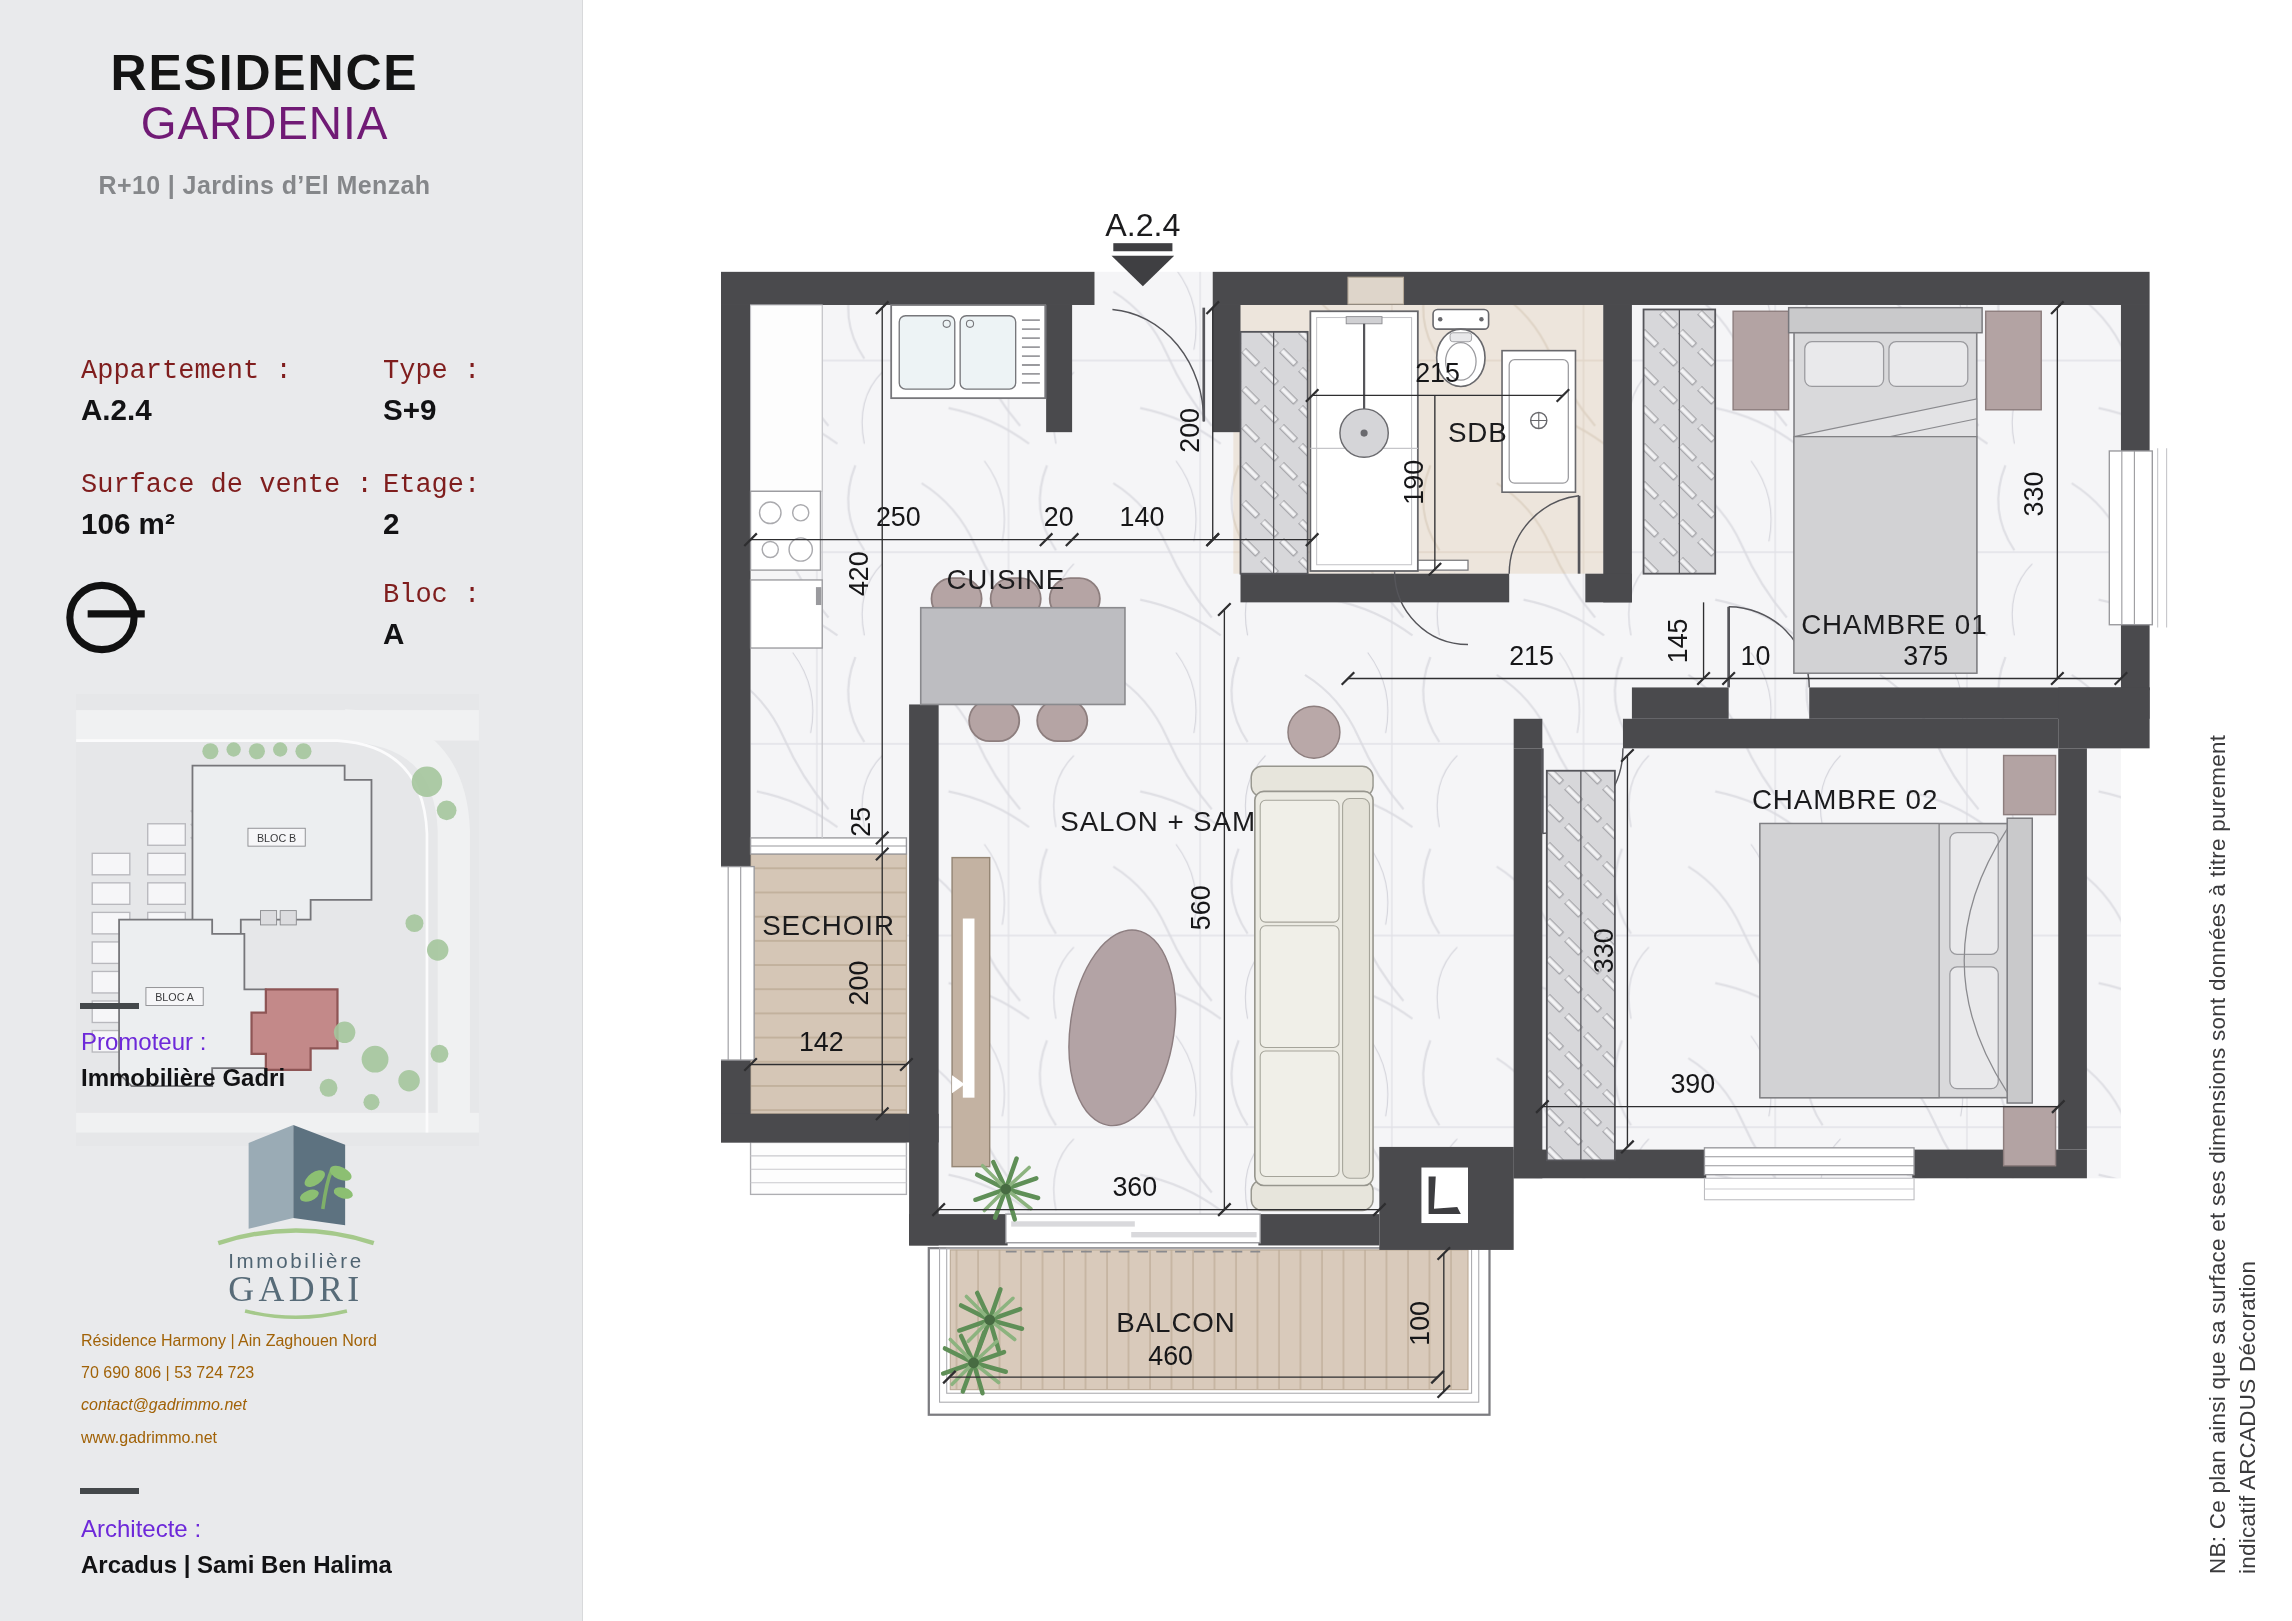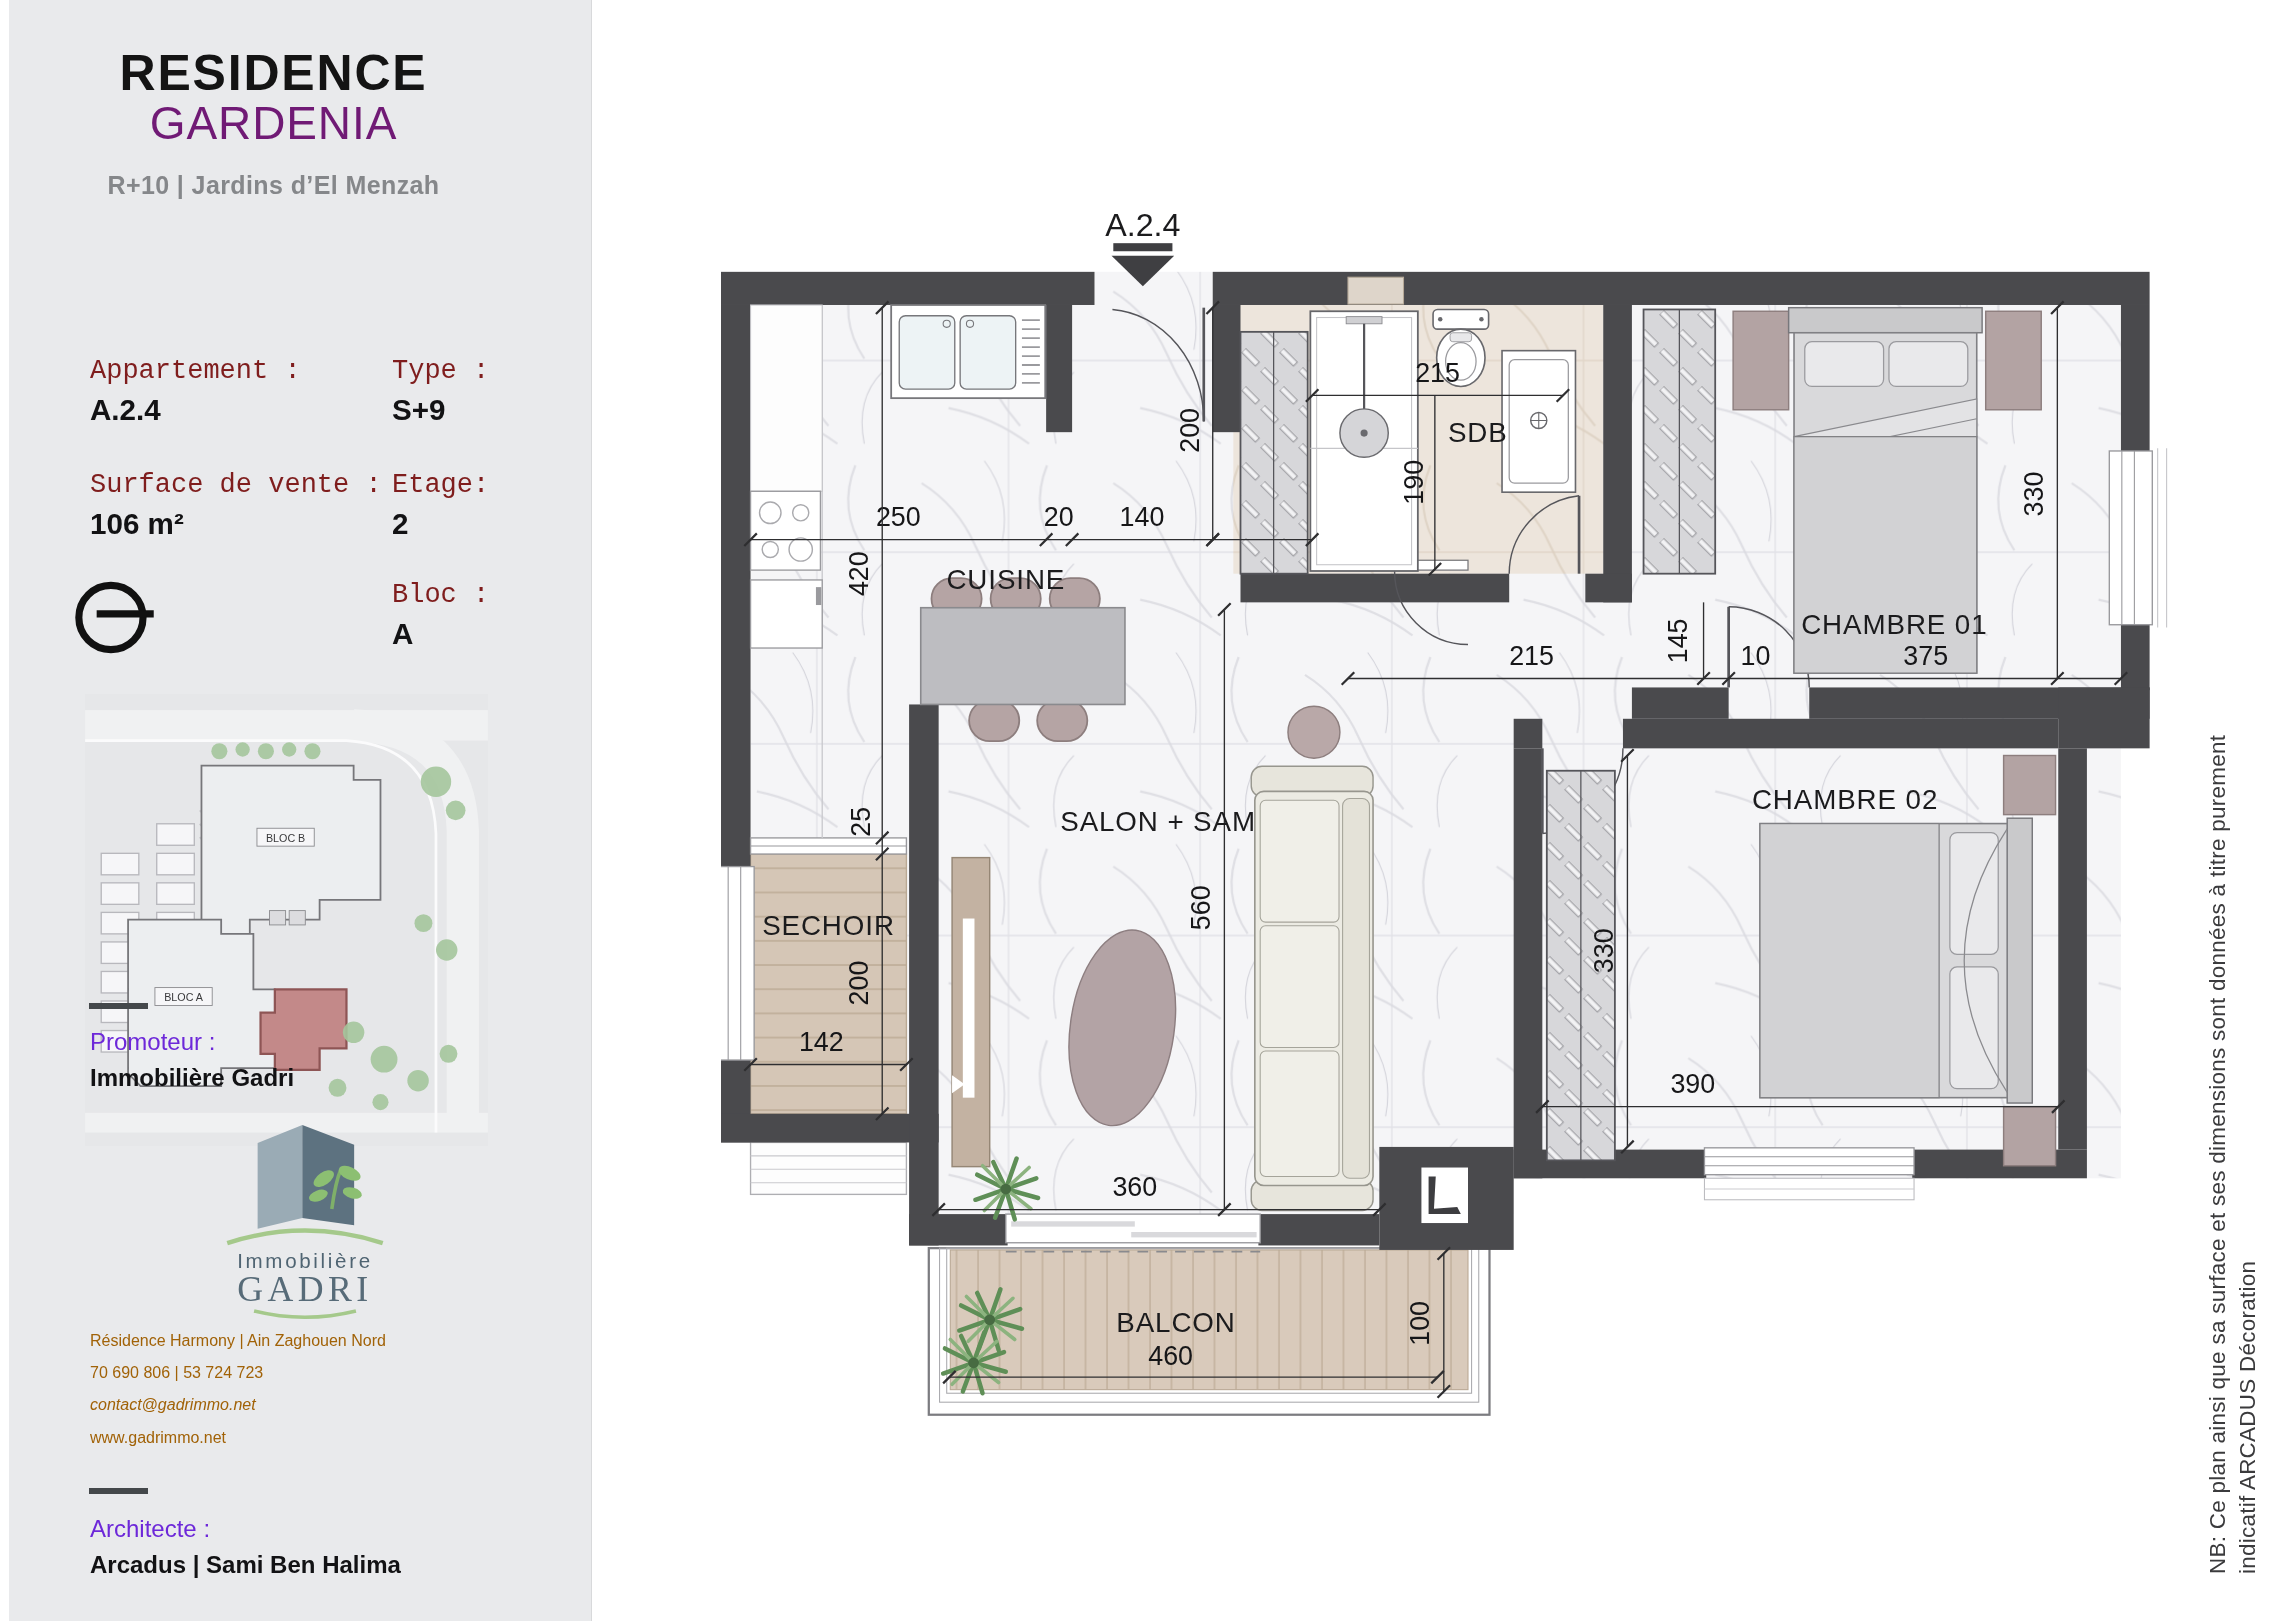--- a/index.html
+++ b/index.html
@@ -1,19 +1,19 @@
 <!DOCTYPE html>
 <html style="font-size:14.3px"><head>
 <meta charset="utf-8">
 <style>
   html,body{margin:0;padding:0;background:#ffffff;}
   #screen{position:relative;width:2293px;height:1622px;background:#ffffff;overflow:hidden;
           font-family:"Liberation Sans",sans-serif;color:#1a1a1c;}
   
-  #sidebar{position:absolute;left:0;top:0;width:582px;height:1622px;background:#e9eaec;border-right:0.9px solid #d8d9db;margin-left:9px;}
+  #sidebar{position:absolute;left:0;top:0;width:582px;height:1622px;background:#e9eaec;border-right:0.9px solid #d8d9db;}
   .title-wrap{position:absolute;left:36px;top:47px;width:457px;text-align:center;}
   .title1{font-size:50px;font-weight:600;letter-spacing:1.8px;color:#141414;line-height:1.05;}
   .title2{font-size:46px;font-weight:400;letter-spacing:0.9px;color:#701a75;line-height:1.0;}
   .subtitle{margin-top:25px;font-size:25px;font-weight:700;color:#85878a;letter-spacing:0.4px;}
   .fld-label{font-size:27px;color:#7f1d1d;font-family:Liberation Mono, monospace;}
   .fld-value{font-size:29.6px;font-weight:700;color:#121214;margin-top:7.2px;}
   .fld{position:absolute;}
   .divider{position:absolute;width:59px;height:6.3px;background:#44484b;}
   .sec-label{position:absolute;font-size:24px;color:#6d28d9;}
   .sec-value{position:absolute;font-size:24px;font-weight:700;color:#121214;}

